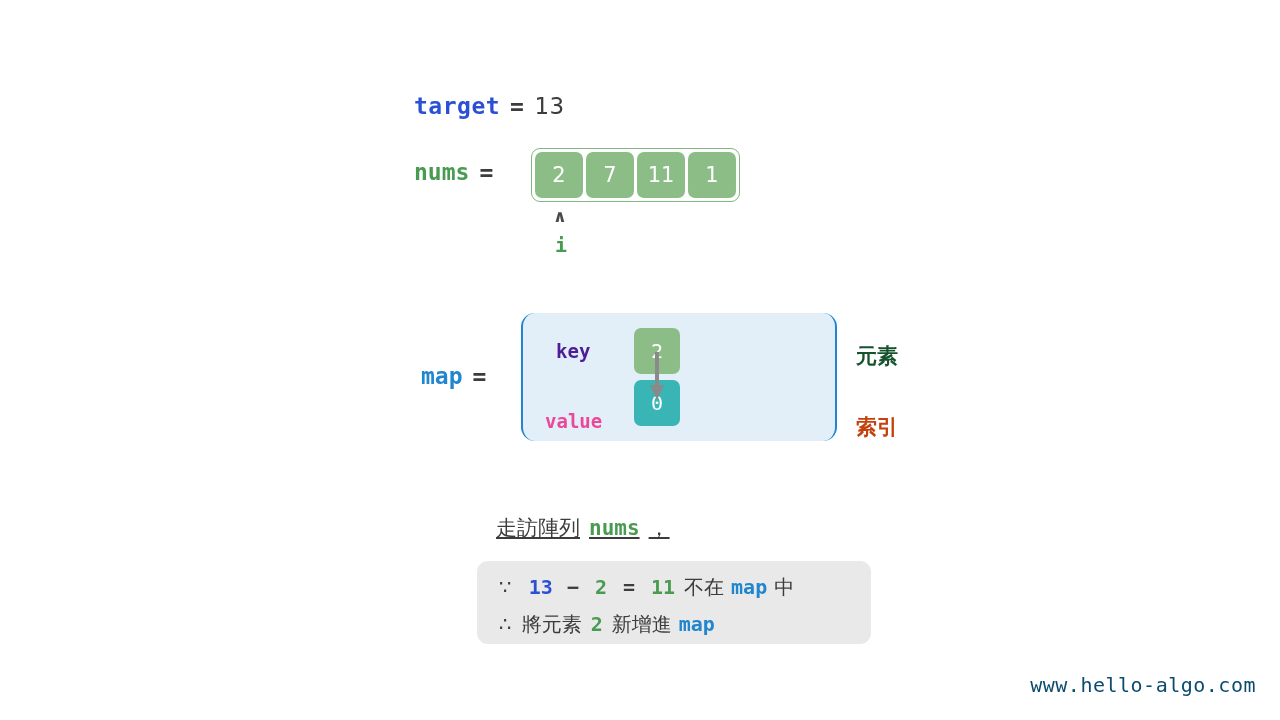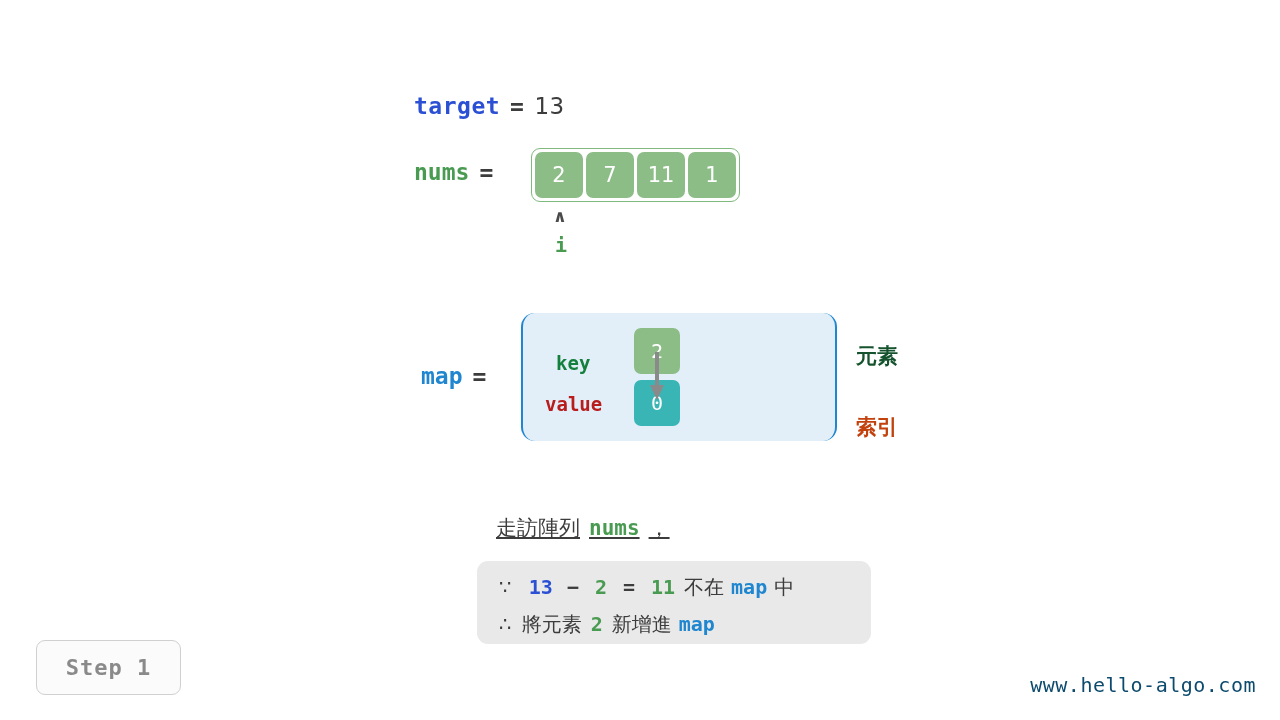--- a/index.html
+++ b/index.html
@@ -109,22 +109,22 @@
     background: #e2eff9;
     border-left: 2.5px solid #1f86cf;
     border-right: 2.5px solid #1f86cf;
     border-radius: 14px;
   }
   .map-label {
     position: absolute;
     font-size: 19px;
     font-weight: bold;
   }
-  .map-label.key   { left: 556px; top: 352px; color: #15803d; }
-  .map-label.value { left: 545px; top: 393px; color: #b91c1c; }
+  .map-label.key   { left: 556px; top: 340px; color: #4c1d95; }
+  .map-label.value { left: 545px; top: 410px; color: #ec4899; }
 
   .kv-cell {
     position: absolute;
     width: 46px;
     height: 46px;
     border-radius: 7px;
     display: flex;
     align-items: center;
     justify-content: center;
     color: #ffffff;
@@ -310,17 +310,16 @@
     </div>
     <div class="callout-line l2">
       <span class="logic-sym">∴</span>
       <span>將元素</span>
       <span class="mono-green">2</span>
       <span>新增進</span>
       <span class="mono-blue">map</span>
     </div>
   </div>
 
-  <div class="step-badge">Step 1</div>
 
   <div class="watermark">www.hello-algo.com</div>
 
 </div>
 
 </body></html>

